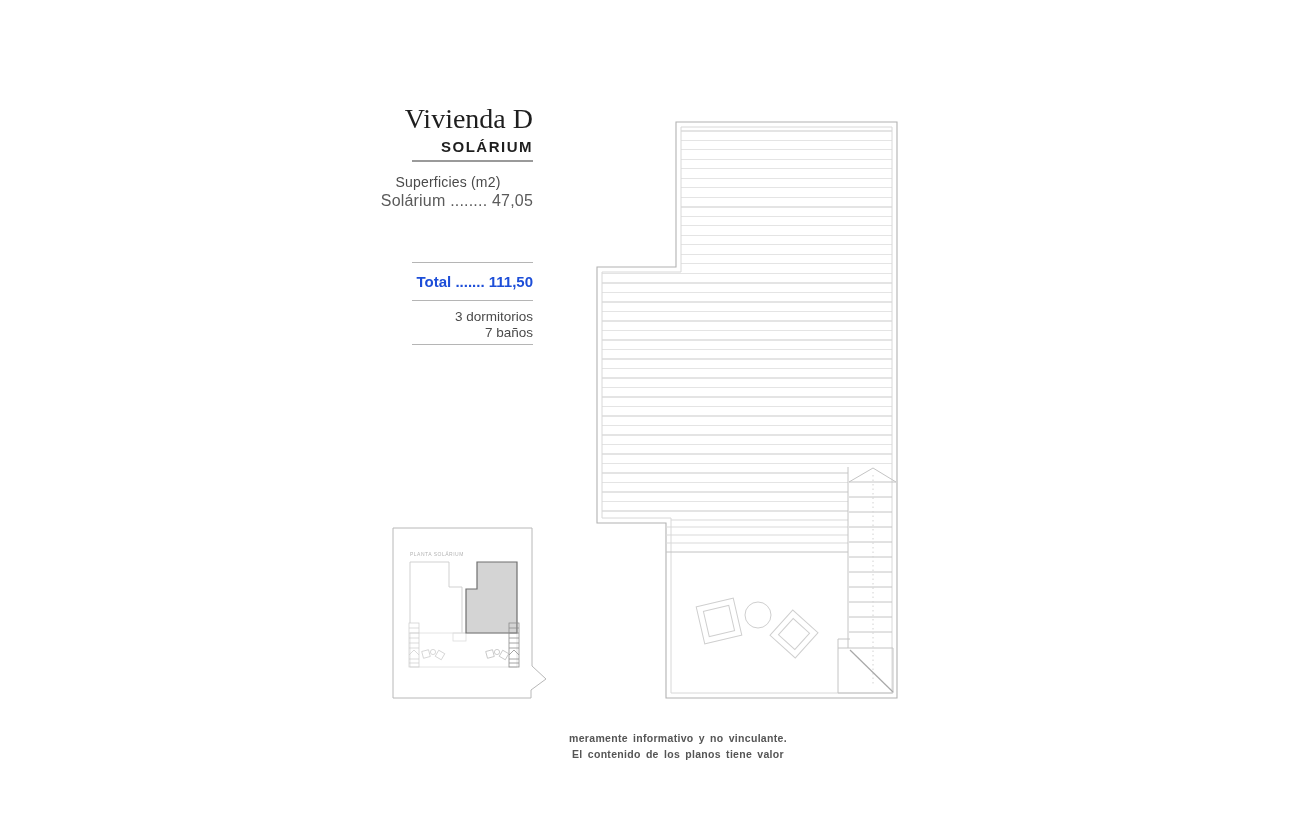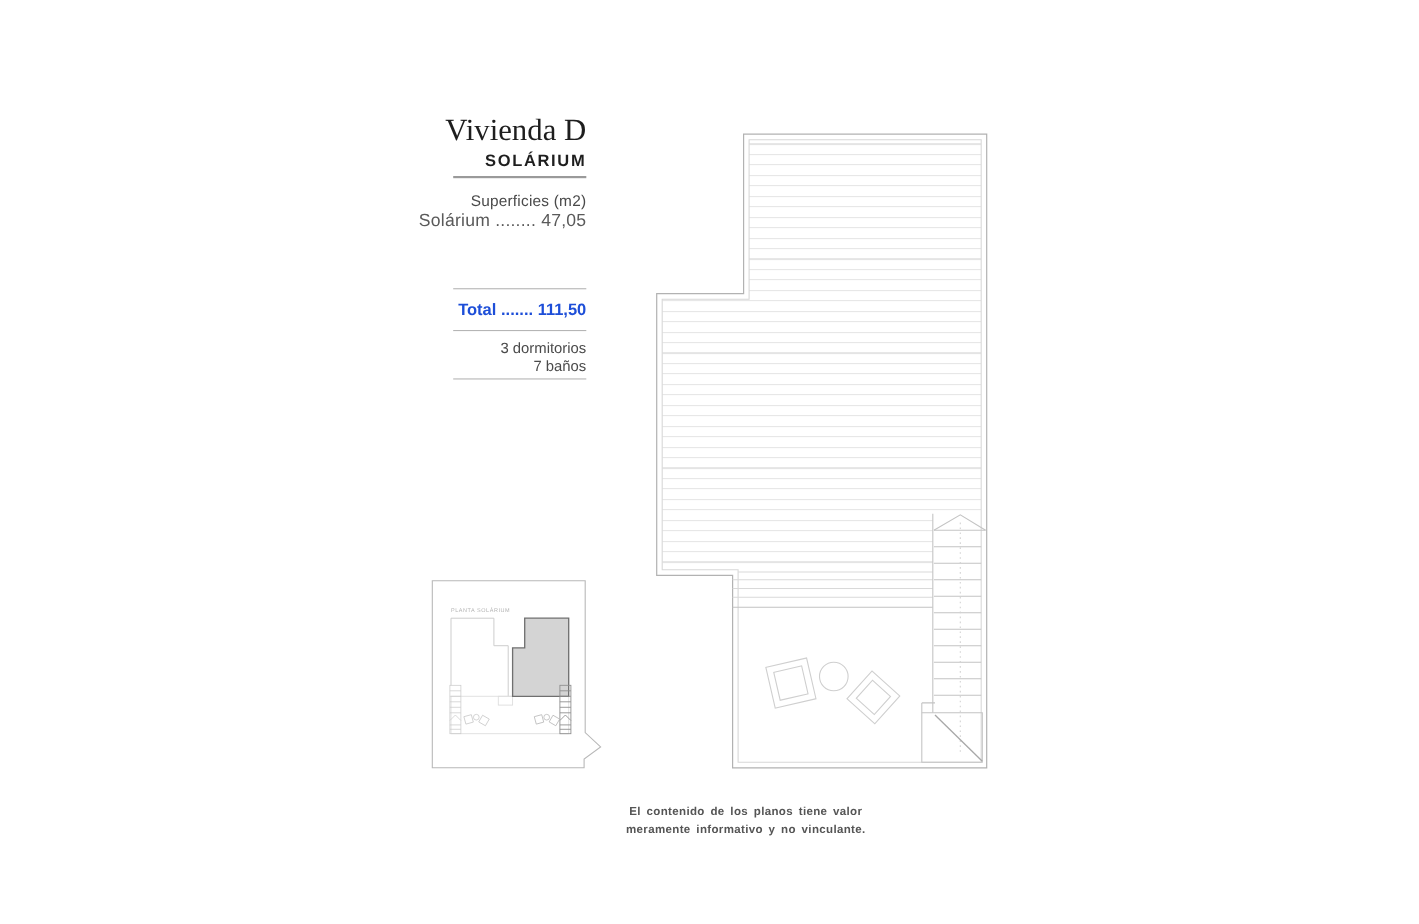--- a/index.html
+++ b/index.html
@@ -14,21 +14,21 @@
   html,body{background:#fff;}
   body{font-family:"Liberation Sans",sans-serif;}
   .page{position:relative;width:1290px;height:840px;background:var(--page_bg);overflow:hidden;}
 
   
   .info-panel{position:absolute;left:363px;top:105px;width:170px;text-align:right;color:var(--text_dark);}
   .unit-title{font-family:"Liberation Serif",serif;font-size:28px;line-height:28px;font-weight:400;color:#1e1e1e;}
   .unit-subtitle{margin-top:6px;font-size:15px;line-height:15px;font-weight:700;letter-spacing:1.5px;color:#1e1e1e;}
   .rule{height:1px;width:121px;margin-left:auto;background:var(--rule_light);}
   .rule.dark{height:2px;background:var(--rule_dark);margin-top:6px;}
-  .surfaces-heading{margin-top:13px;font-size:14px;line-height:15px;color:var(--text_medium);letter-spacing:.2px;}
+  .surfaces-heading{margin-top:13px;font-size:14px;line-height:15px;color:var(--text_medium);letter-spacing:.2px;text-align:center;}
   .surface-row{margin-top:5px;font-size:16px;line-height:12px;color:var(--text_light);letter-spacing:.2px;}
   .rule.above-total{margin-top:55px;}
   .total-row{margin:9px 0;font-size:15px;line-height:19px;font-weight:700;color:#1d4ed8;}
   .features{margin-top:8px;font-size:13.5px;line-height:15.5px;color:var(--text_medium);}
   .rule.below-features{margin-top:4px;}
 
   
   .plan-wrap{position:absolute;left:590px;top:115px;width:315px;height:590px;}
   .deck-hatch{position:absolute;inset:0;
     background:repeating-linear-gradient(180deg,var(--hatch) 0 1px,transparent 1px 9.5px);
@@ -162,17 +162,17 @@
       </g>
       <circle class="s-furn" cx="168" cy="500" r="13"></circle>
       <g class="s-furn" transform="translate(204,519) rotate(42)">
         <rect x="-17" y="-17" width="34" height="34"></rect>
         <rect x="-11" y="-11" width="22" height="22"></rect>
       </g>
     </svg>
   </div>
 
   <div class="disclaimer">
+    <div>meramente informativo y no vinculante.</div>
     <div>El contenido de los planos tiene valor</div>
-    <div>meramente informativo y no vinculante.</div>
   </div>
 
 </div>
 
 </body></html>

